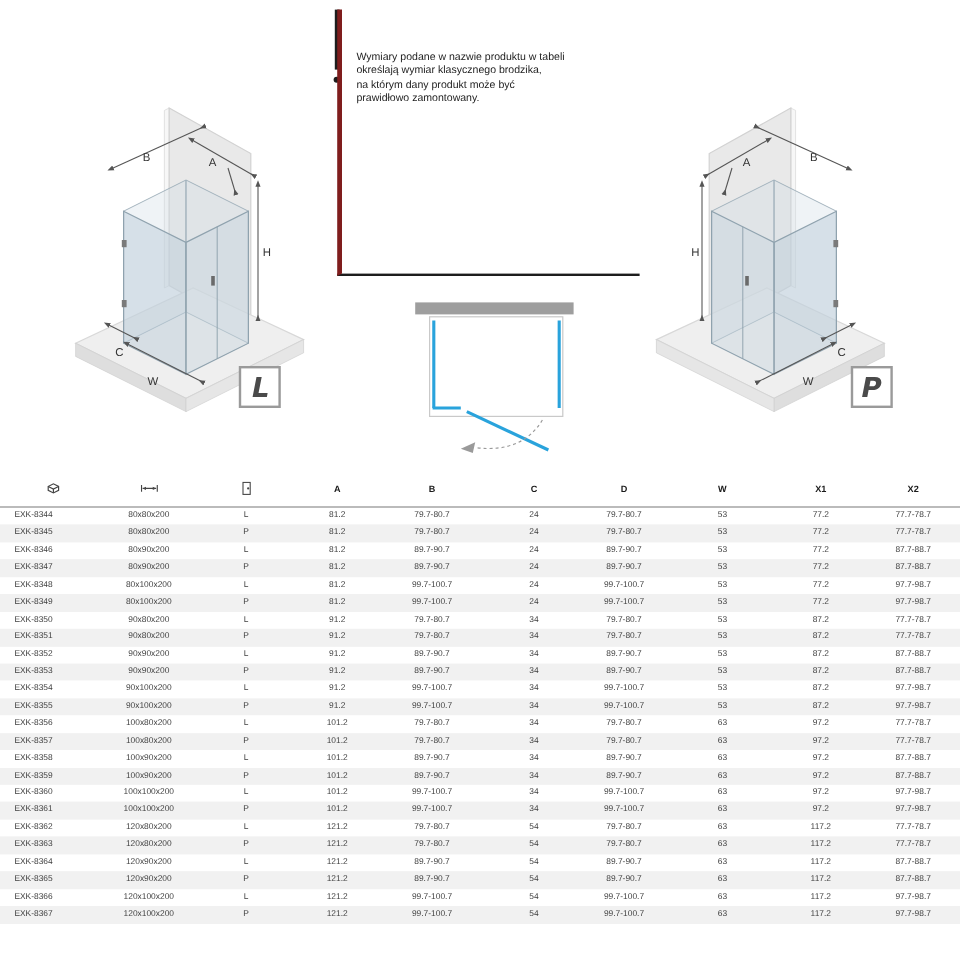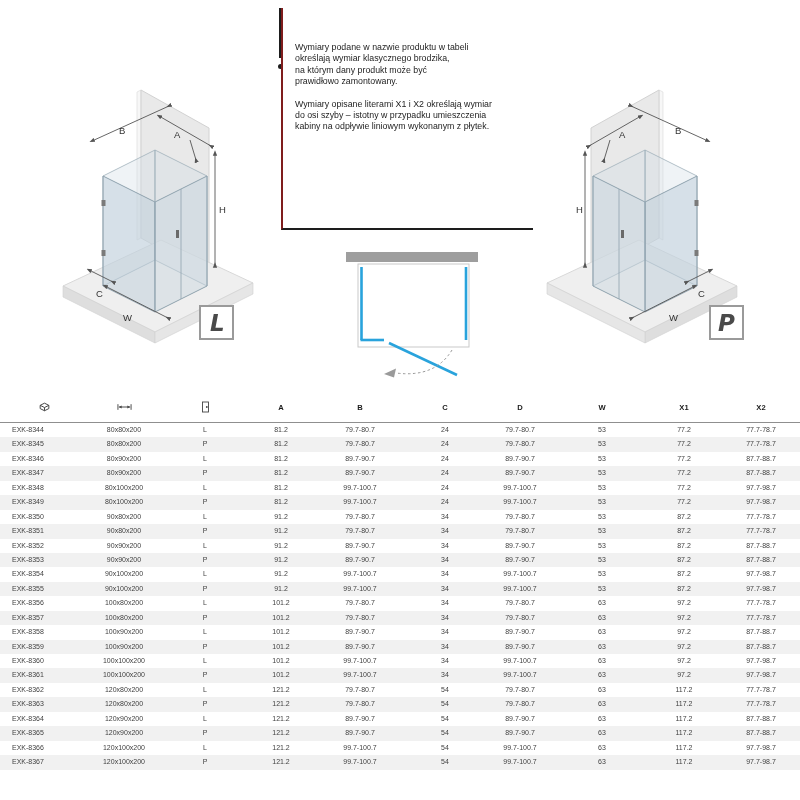--- a/index.html
+++ b/index.html
@@ -4,21 +4,21 @@
 <style>
   html,body{margin:0;padding:0;}
   body{
     width:800px;height:800px;position:relative;background:#ffffff;
     font-family:"Liberation Sans","DejaVu Sans",sans-serif;
     color:#1d1d1d;overflow:hidden;
   }
   
   .info-note{
     position:absolute;left:281px;top:8px;width:252px;height:222px;
-    border-left:2px solid #7f1d1d;border-bottom:2px solid #1d1d1d;
+    border-left:4px solid #7f1d1d;border-bottom:2px solid #1d1d1d;
     padding:34px 0 0 12px;box-sizing:border-box;
   }
   .info-note p{
     margin:0 0 11px 0;font-size:8.8px;line-height:11.4px;color:#1d1d1d;
     white-space:pre-line;
   }
   .excl-bar{position:absolute;left:279px;top:8px;width:4px;height:50px;background:#1d1d1d;}
   .excl-dot{position:absolute;left:278px;top:64px;width:5px;height:5px;border-radius:50%;background:#1d1d1d;}
   
   .diagram{position:absolute;width:200px;height:270px;}
@@ -44,23 +44,20 @@
 </head>
 <body>
 
 <div class="excl-bar"></div>
 <div class="excl-dot"></div>
 <div class="info-note">
   <p>Wymiary podane w nazwie produktu w tabeli
 określają wymiar klasycznego brodzika,
 na którym dany produkt może być
 prawidłowo zamontowany.</p>
-  <p>Wymiary opisane literami X1 i X2 określają wymiar
-do osi szyby – istotny w przypadku umieszczenia
-kabiny na odpływie liniowym wykonanym z płytek.</p>
 </div>
 
 <svg class="diagram diagram-left" viewBox="0 0 200 270">
   <defs>
     <marker id="mL" markerWidth="6" markerHeight="6" refX="3" refY="3" orient="auto">
       <path d="M0,3 L6,0.6 L6,5.4 Z" fill="#555"></path>
     </marker>
   </defs>
   <g>
 

